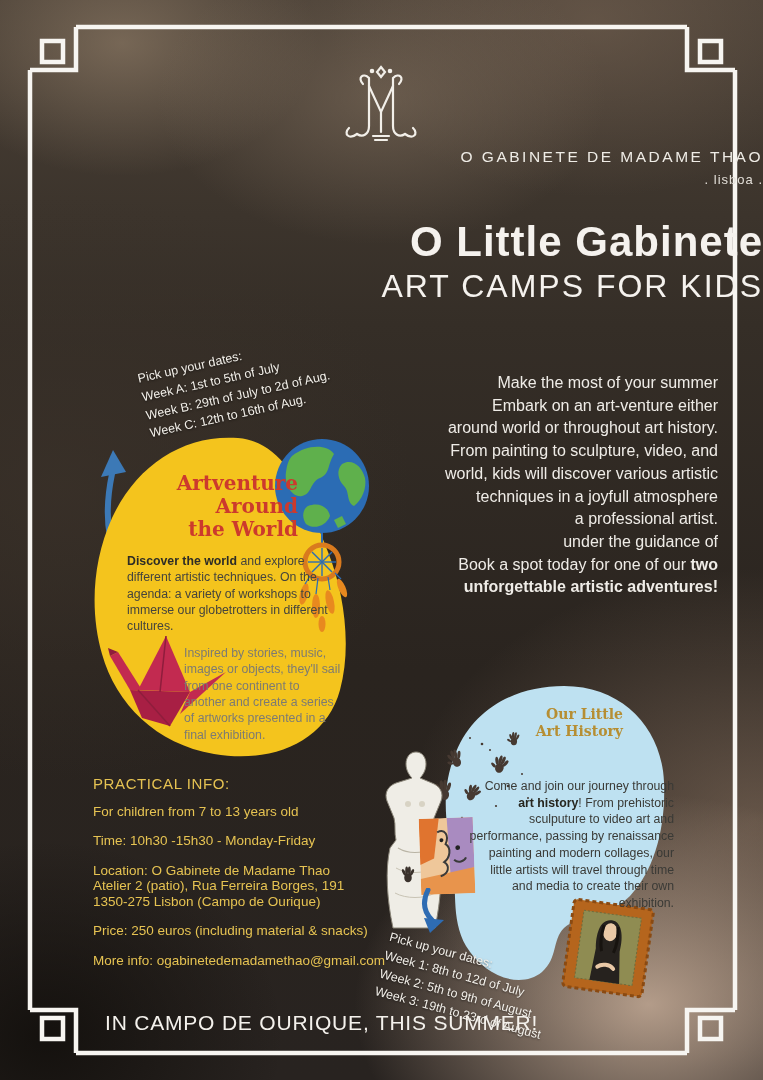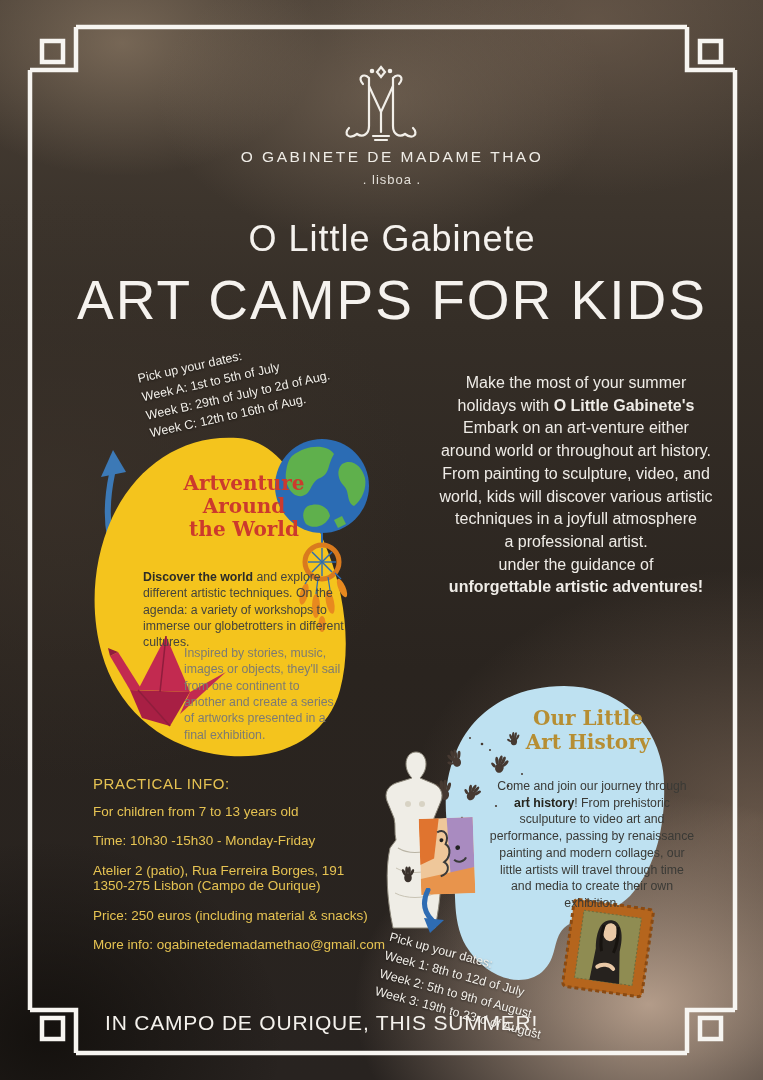--- a/index.html
+++ b/index.html
@@ -11,41 +11,41 @@
       radial-gradient(420px 300px at 85% 93%, rgba(193,168,148,.9), rgba(193,168,148,0) 70%),
       radial-gradient(500px 360px at 99% 76%, rgba(150,125,105,.55), transparent 70%),
       radial-gradient(320px 210px at 50% 9%, rgba(133,115,97,.55), transparent 70%),
       radial-gradient(280px 190px at 16% 4%, rgba(150,130,108,.6), transparent 70%),
       radial-gradient(380px 250px at 78% 2%, rgba(124,104,87,.5), transparent 70%),
       radial-gradient(340px 280px at 6% 96%, rgba(18,15,12,.9), transparent 70%),
       radial-gradient(500px 420px at 8% 45%, rgba(58,49,41,.8), transparent 70%),
       linear-gradient(180deg,#4A4036 0%,#352E27 30%,#2A241F 62%,#282320 100%);
   }
   .abs{position:absolute;}
-  .ctr{text-align:center;padding-left:21px;}
+  .ctr{text-align:right;}
   svg{display:block;}
   
   .brand{left:0;right:0;top:148px;font-size:15.5px;letter-spacing:2.5px;color:#EFECE6;}
   .locality{left:0;right:0;top:172px;font-size:13px;letter-spacing:1px;color:#E3DFD8;}
-  .title1{left:0;right:0;top:218px;font-size:36px;font-weight:400;color:#F5F2EE;letter-spacing:1px;}
-  .title2{left:0;right:0;top:268px;font-size:55px;font-weight:300;color:#F5F2EE;letter-spacing:2px;}
+  .title1{left:0;right:0;top:218px;font-size:42px;font-weight:700;color:#F5F2EE;letter-spacing:1px;}
+  .title2{left:0;right:0;top:268px;font-size:32px;font-weight:300;color:#F5F2EE;letter-spacing:2px;}
   
   .intro{left:392px;top:372px;width:326px;font-size:16px;line-height:1.42;font-weight:300;color:#EFECE7;}
   .intro b{font-weight:700;}
   
   .dates{font-size:12.5px;line-height:1.5;color:#F2EFE9;white-space:nowrap;text-shadow:0 1px 2px rgba(0,0,0,.5);}
   .dates-world{left:136px;top:370px;transform:rotate(-12.5deg);transform-origin:left top;}
   .dates-history{left:392px;top:928px;transform:rotate(15deg);transform-origin:left top;}
   
   .world-heading{left:148px;top:472px;width:150px;font-family:"DejaVu Serif",serif;font-weight:700;font-size:20px;line-height:1.15;color:#CC3A2D;}
   .world-p1{left:127px;top:553px;width:212px;font-size:12.3px;line-height:1.33;color:#45443D;}
   .world-p1 b{color:#2D2C27;}
   .world-p2{left:184px;top:645px;width:160px;font-size:12.3px;line-height:1.33;color:#7D7B72;}
   
-  .hist-heading{left:487px;top:706px;width:160px;font-family:"DejaVu Serif",serif;font-weight:700;font-size:20px;line-height:1.2;color:#B68E33;}
+  .hist-heading{left:463px;top:706px;width:160px;font-family:"DejaVu Serif",serif;font-weight:700;font-size:14px;line-height:1.2;color:#B68E33;}
   .hist-p{left:452px;top:762px;width:206px;font-size:12.3px;line-height:1.36;color:#39settings}
   .hist-p{color:#3A3A36;}
   .hist-p b{color:#26261f;}
   
   .practical{left:93px;top:776px;width:300px;color:#E6C352;font-size:13.5px;line-height:15.5px;}
   .practical .ph{font-size:15px;letter-spacing:.6px;margin-bottom:12px;}
   .practical .grp{margin-bottom:14px;}
   .footer{left:105px;top:1011px;font-size:21px;letter-spacing:.8px;color:#F4F1EC;text-align:center;}
 </style>
 </head>
@@ -142,33 +142,33 @@
     <polygon points="82,56 118,36 72,78" fill="#C22A50"></polygon>
     <line x1="30" y1="54" x2="62" y2="90" stroke="#8F1D3C" stroke-width="1.5"></line>
     <line x1="58" y1="0" x2="52" y2="56" stroke="#8F1D3C" stroke-width="1.5"></line>
   </svg>
 
   <div class="abs ctr world-heading">
     <div>Artventure</div>
     <div>Around</div>
     <div>the World</div>
   </div>
-  <p class="abs world-p1" style="margin:16px"><b>Discover the world</b><span> and explore different artistic techniques. On the agenda: a variety of workshops to immerse our globetrotters in different cultures.</span></p>
+  <p class="abs world-p1" style="margin:0"><b>Discover the world</b><span> and explore different artistic techniques. On the agenda: a variety of workshops to immerse our globetrotters in different cultures.</span></p>
   <p class="abs world-p2" style="margin:0">Inspired by stories, music, images or objects, they'll sail from one continent to another and create a series of artworks presented in a final exhibition.</p>
 
   <div class="abs ctr intro">
     <div><span>Make the most of your summer</span></div>
-    <div><span>holidays with </span><b>O Little Gabinete's</b></div>
     <div><span>Embark on an art-venture either</span></div>
     <div><span>around world or throughout art history.</span></div>
     <div><span>From painting to sculpture, video, and</span></div>
     <div><span>world, kids will discover various artistic</span></div>
     <div><span>techniques in a joyfull atmosphere</span></div>
     <div><span>a professional artist.</span></div>
     <div><span>under the guidance of</span></div>
+    <div><span>Book a spot today for one of our </span><b>two</b></div>
     <div><b>unforgettable artistic adventures!</b></div>
   </div>
 
   <svg class="abs" style="left:412px;top:678px" width="264" height="318" viewBox="0 0 264 318">
     <path d="M152,8 C104,8 62,30 44,74 C28,112 34,146 40,178 C46,208 38,240 54,268 C72,298 108,312 130,294 C146,280 140,262 152,250 C166,237 196,240 218,218 C242,193 254,150 252,104 C250,52 212,8 152,8 Z" fill="#BEE1F1"></path>
   </svg>
 
   <svg class="abs" style="left:412px;top:678px" width="264" height="318" viewBox="0 0 264 318">
     <defs>
       <g id="hand">
@@ -259,20 +259,21 @@
 
   <div class="abs practical">
     <div class="ph">PRACTICAL INFO:</div>
     <div class="grp">
       <div>For children from 7 to 13 years old</div>
     </div>
     <div class="grp">
       <div>Time: 10h30 -15h30 - Monday-Friday</div>
     </div>
     <div class="grp">
+      <div>Location: O Gabinete de Madame Thao</div>
       <div>Atelier 2 (patio), Rua Ferreira Borges, 191</div>
       <div>1350-275 Lisbon (Campo de Ourique)</div>
     </div>
     <div class="grp">
       <div>Price: 250 euros (including material &amp; snacks)</div>
     </div>
     <div class="grp">
       <div>More info: ogabinetedemadamethao@gmail.com</div>
     </div>
   </div>

